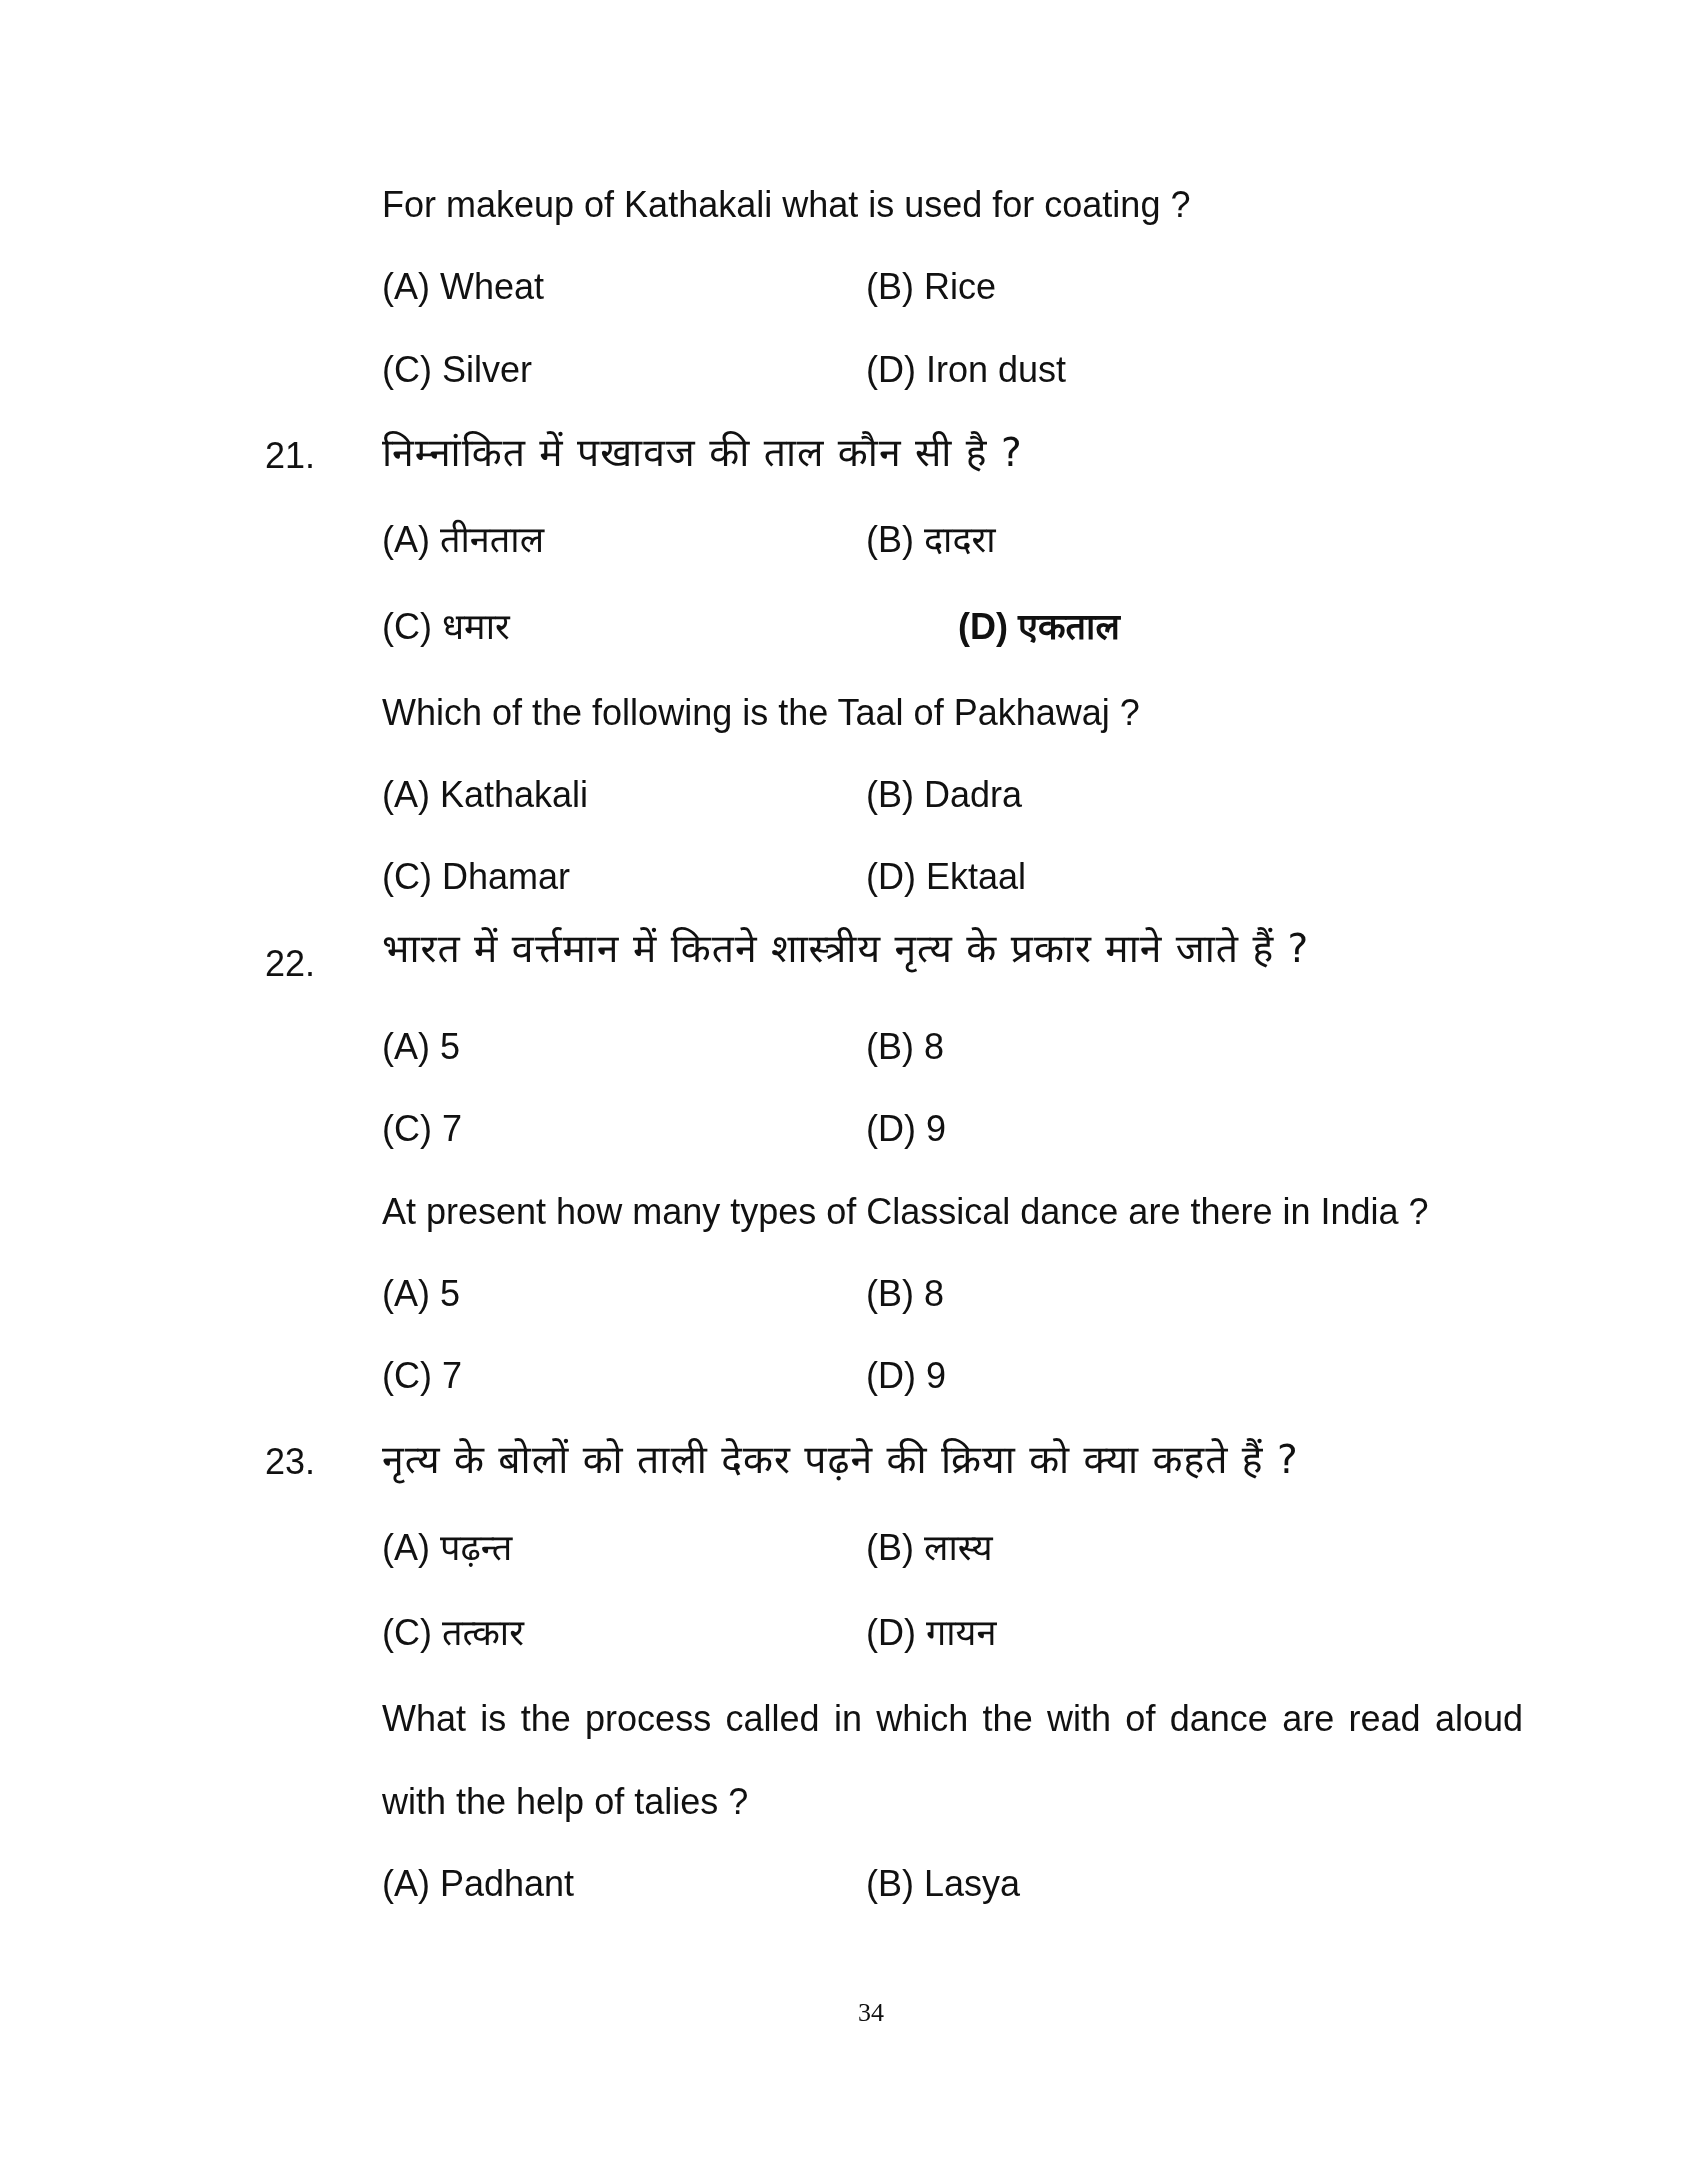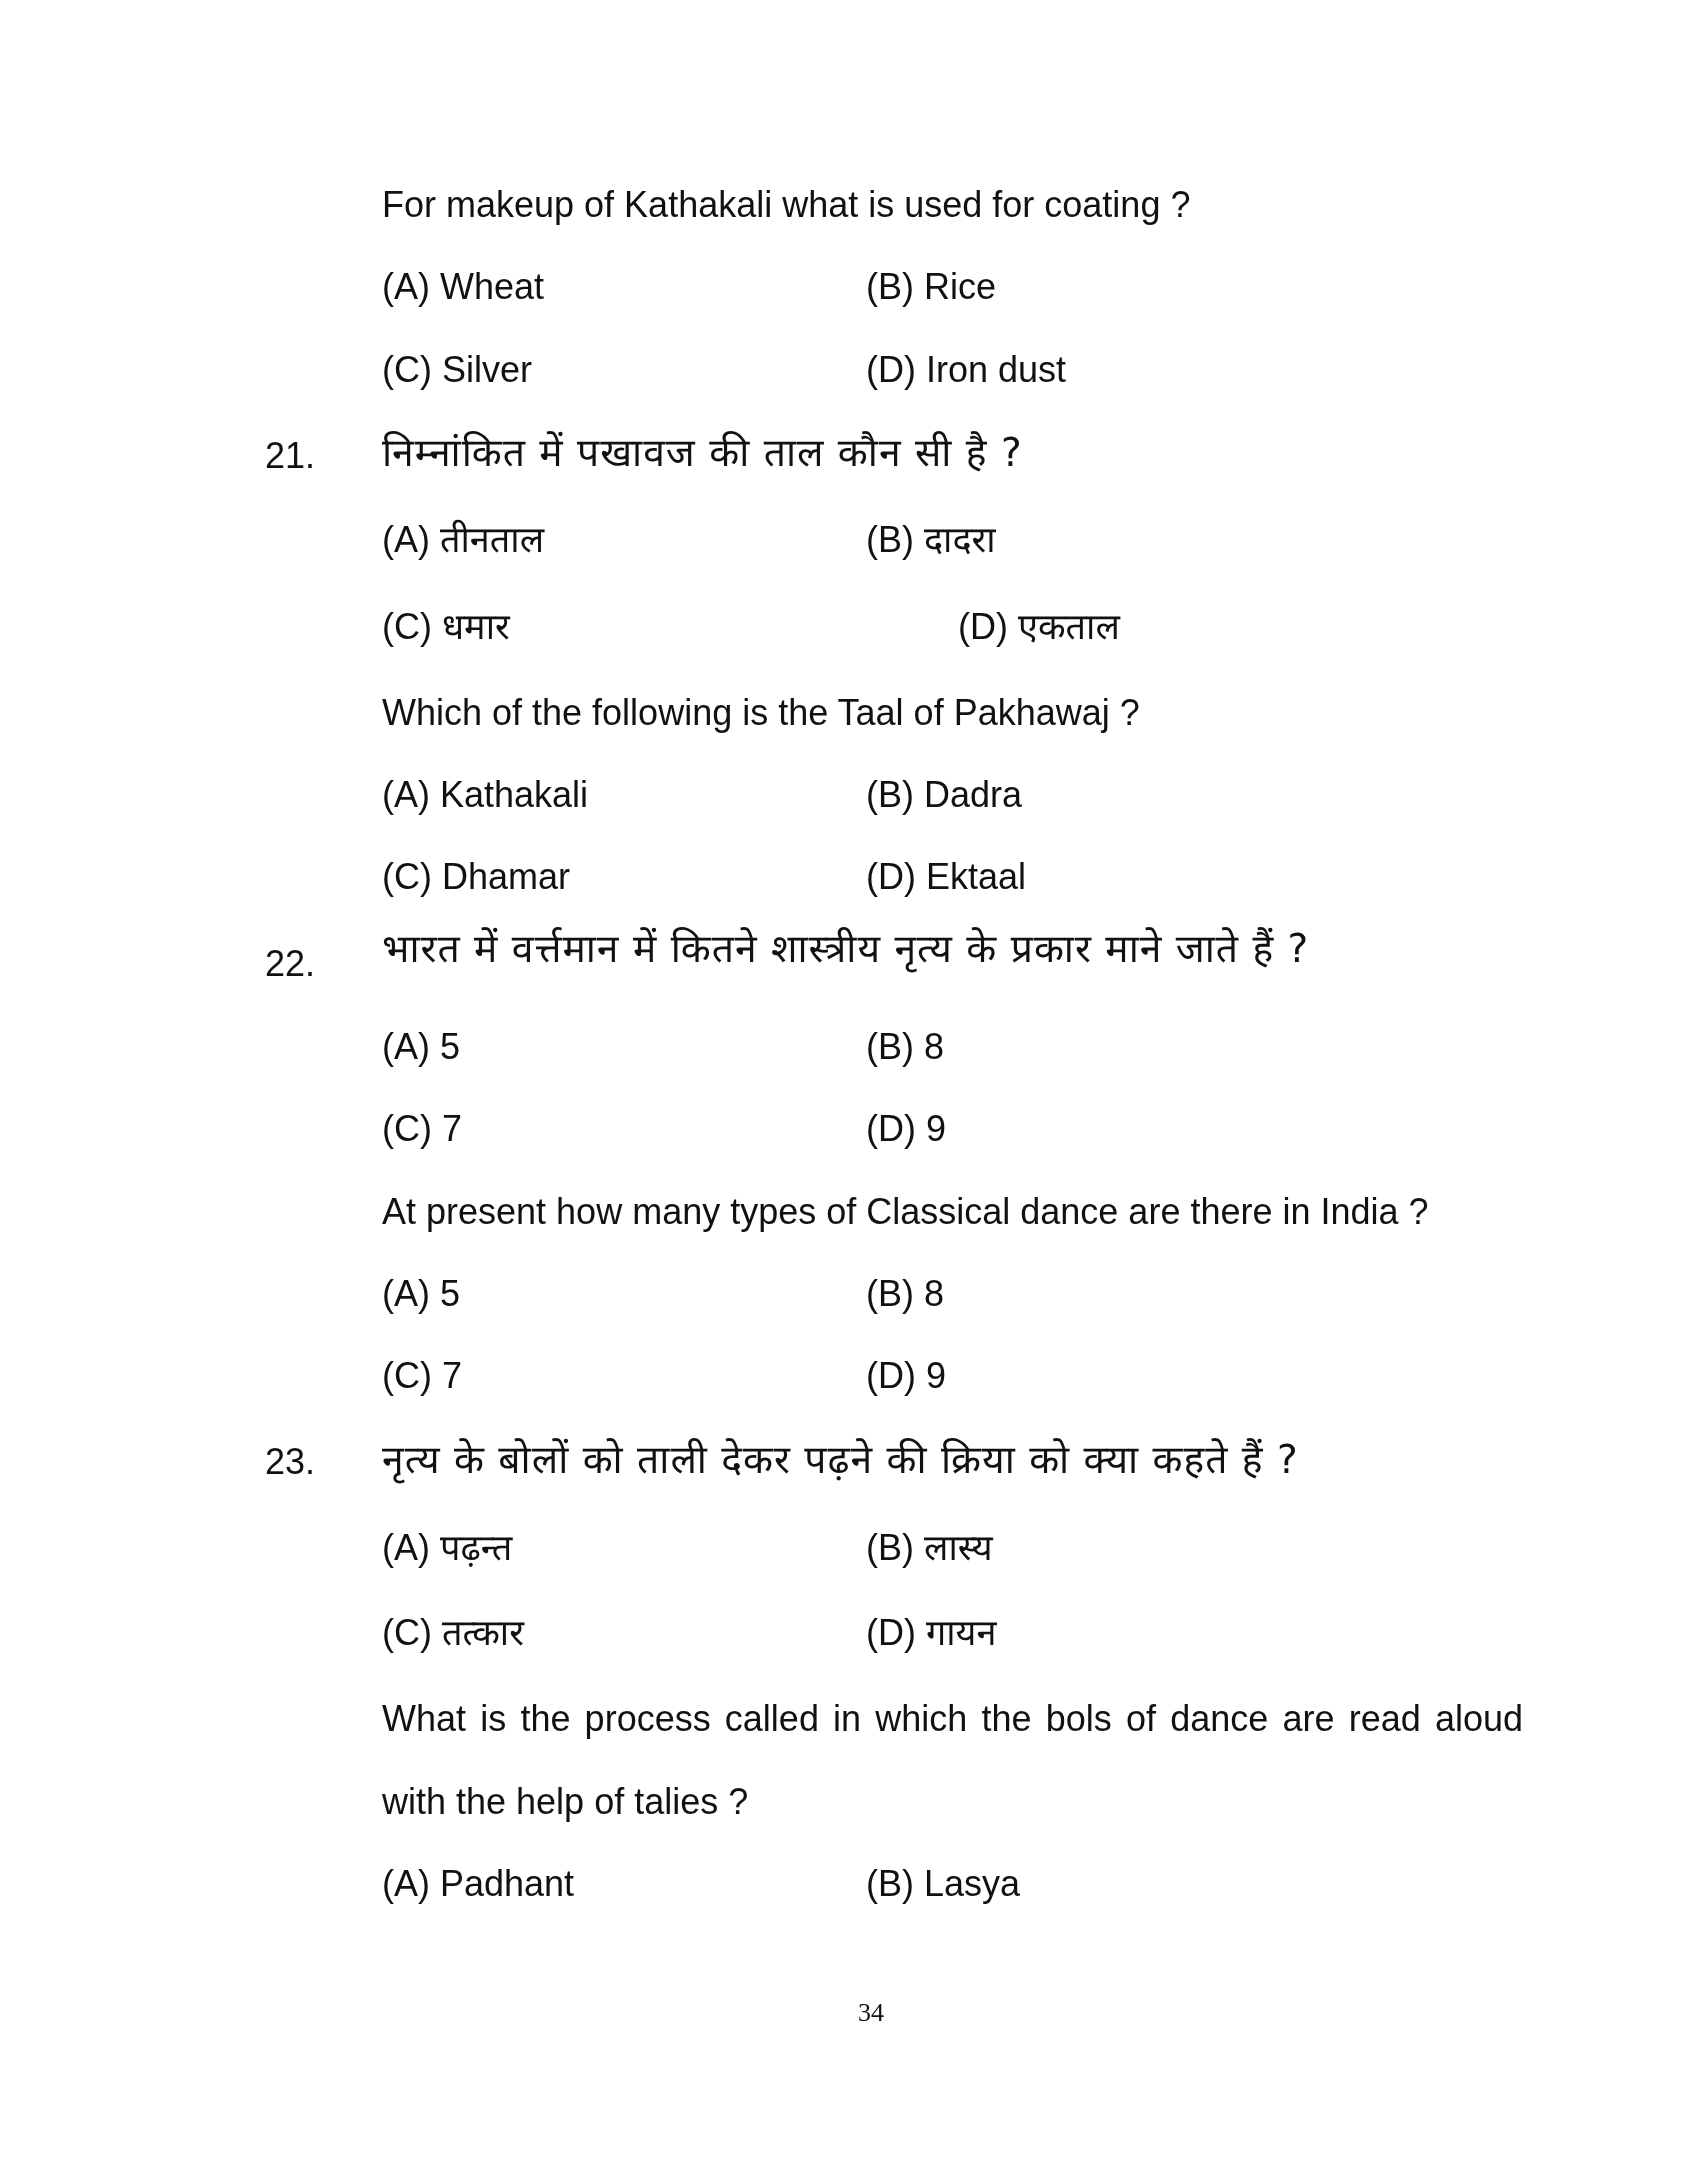--- a/index.html
+++ b/index.html
@@ -3,21 +3,21 @@
 <meta charset="utf-8">
 <style>
   html, body { margin:0; padding:0; background:#ffffff; }
   body { width:1683px; height:2178px; position:relative; overflow:hidden;
          font-family:"Liberation Sans", sans-serif; color:#111; }
   .line { position:absolute; font-size:36px; line-height:44px; white-space:nowrap; }
   .hi { font-family:"DejaVu Sans", sans-serif; font-size:39px; letter-spacing:1px; }
   .num { position:absolute; left:265px; font-size:36px; line-height:44px; }
   .col-a { left:382px;text-align:right; }
   .col-b { left:866px; }
-  .col-d-off { left:958px; }
+  .col-d-off { left:958px;font-weight:bold; }
   .justify { left:382px; width:1141px; text-align:justify; text-align-last:justify; }
   .pageno { position:absolute; left:0; width:1742px; text-align:center; top:1998px;
             font-size:26px; font-family:"Liberation Serif", serif; }
 </style>
 </head>
 <body>
 
 <div class="line col-a" style="top:183px">For makeup of Kathakali what is used for coating ?</div>
 <div class="line col-a" style="top:265px">(A) Wheat</div>
 <div class="line col-b" style="top:265px">(B) Rice</div>
@@ -47,19 +47,19 @@
 <div class="line col-b" style="top:1272px">(B) 8</div>
 <div class="line col-a" style="top:1354px">(C) 7</div>
 <div class="line col-b" style="top:1354px">(D) 9</div>
 
 <div class="num" style="top:1440px">23.</div>
 <div class="line col-a hi" style="top:1438px">नृत्य के बोलों को ताली देकर पढ़ने की क्रिया को क्या कहते हैं ?</div>
 <div class="line col-a" style="top:1526px">(A) पढ़न्त</div>
 <div class="line col-b" style="top:1526px">(B) लास्य</div>
 <div class="line col-a" style="top:1611px">(C) तत्कार</div>
 <div class="line col-b" style="top:1611px">(D) गायन</div>
-<div class="line justify" style="top:1697px">What is the process called in which the bols of dance are read aloud</div>
+<div class="line justify" style="top:1697px">What is the process called in which the with of dance are read aloud</div>
 <div class="line col-a" style="top:1780px">with the help of talies ?</div>
 <div class="line col-a" style="top:1862px">(A) Padhant</div>
 <div class="line col-b" style="top:1862px">(B) Lasya</div>
 
 <div class="pageno">34</div>
 
 
 </body></html>

